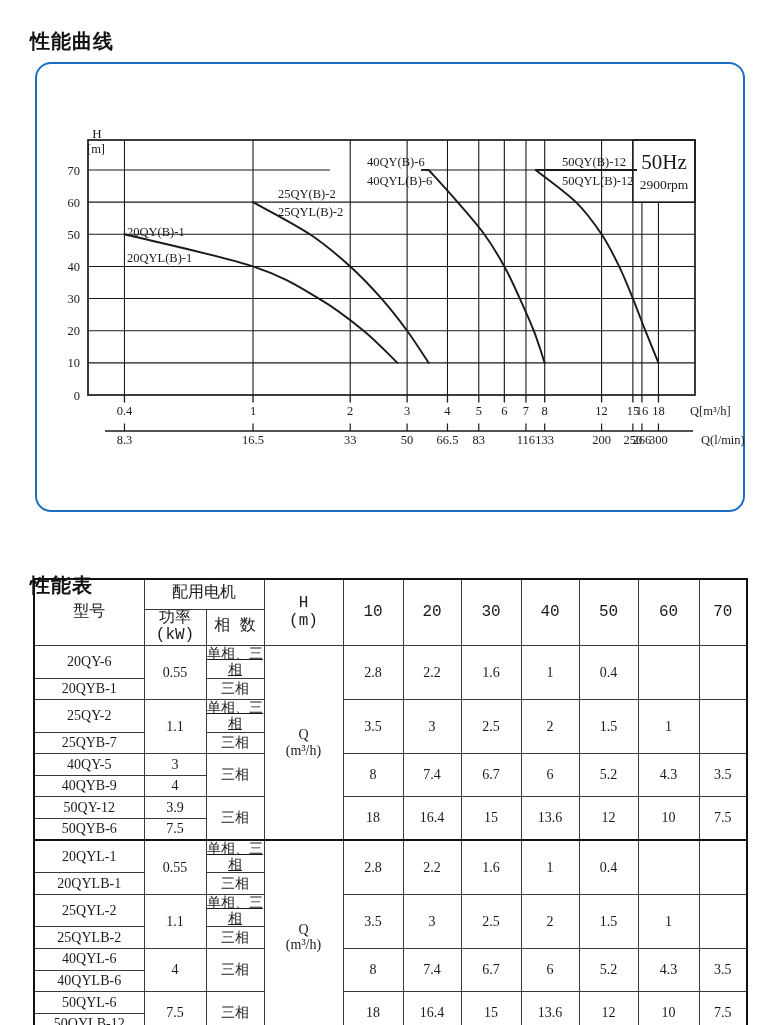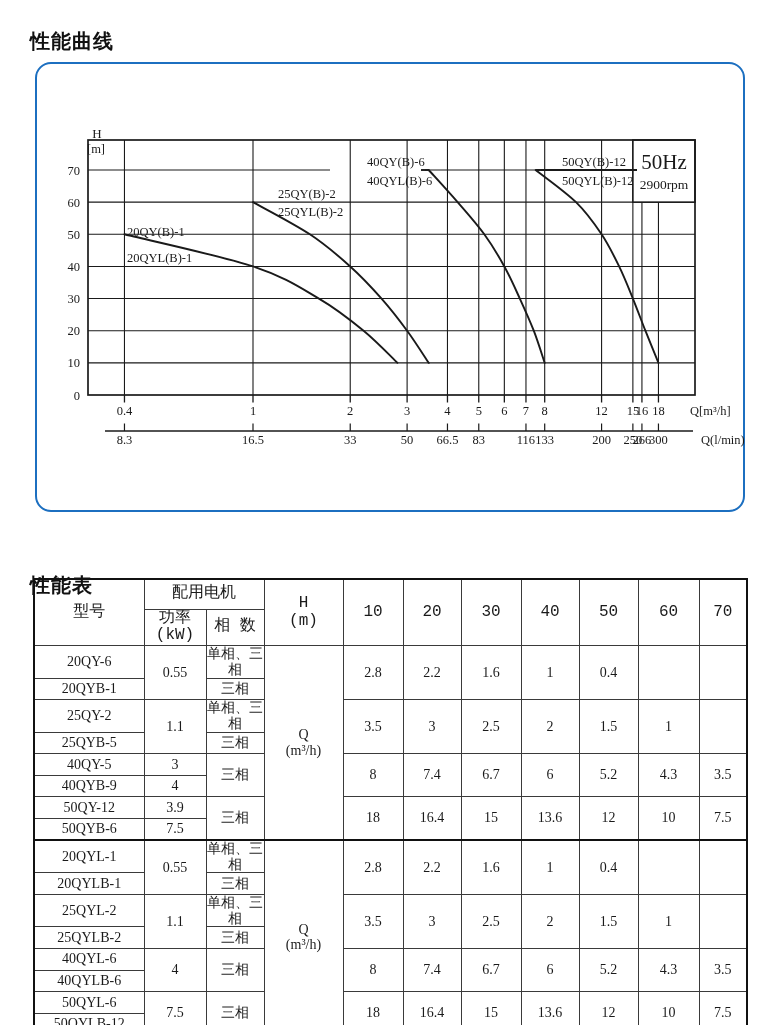--- a/index.html
+++ b/index.html
@@ -14,21 +14,21 @@
   .curve-box svg{position:absolute;left:-2px;top:-2px;overflow:visible;}
   svg text{fill:#1a1a1a;}
   table.pt{position:absolute;left:33px;top:578px;width:713px;height:405px;
            border-collapse:collapse;table-layout:fixed;border:2px solid #111;}
   table.pt th,table.pt td{border:1px solid #3a3a3a;text-align:center;vertical-align:middle;
            padding:0;font-weight:normal;font-size:14px;line-height:1.12;overflow:hidden;}
   table.pt thead tr.h1{height:30px;}
   table.pt thead tr.h2{height:29px;}
   table.pt tbody tr{height:21.6px;}
   td.cjk{font-size:12px;}
-  td.cjk-sm{font-size:11px;}
+  td.cjk-sm{font-size:11px;text-decoration:underline;}
   tr.block-sep td{border-top:2px solid #111;}
   table.pt thead th{font-size:16px;font-family:Liberation Mono, monospace;}
   td.qunit{font-size:15px;}
 </style>
 </head>
 <body>
 
 <h2 class="sec-title" id="title-curve">性能曲线</h2>
 
 <div class="curve-box">
@@ -202,21 +202,21 @@
         <td rowspan="1" class="cjk-sm">单相、三相</td>
         <td rowspan="2">3.5</td>
         <td rowspan="2">3</td>
         <td rowspan="2">2.5</td>
         <td rowspan="2">2</td>
         <td rowspan="2">1.5</td>
         <td rowspan="2">1</td>
         <td rowspan="2">&nbsp;</td>
       </tr>
       <tr>
-        <td>25QYB-5</td>
+        <td>25QYB-7</td>
         <td class="cjk">三相</td>
       </tr>
       <tr>
         <td>40QY-5</td>
         <td rowspan="1">3</td>
         <td rowspan="2" class="cjk">三相</td>
         <td rowspan="2">8</td>
         <td rowspan="2">7.4</td>
         <td rowspan="2">6.7</td>
         <td rowspan="2">6</td>

